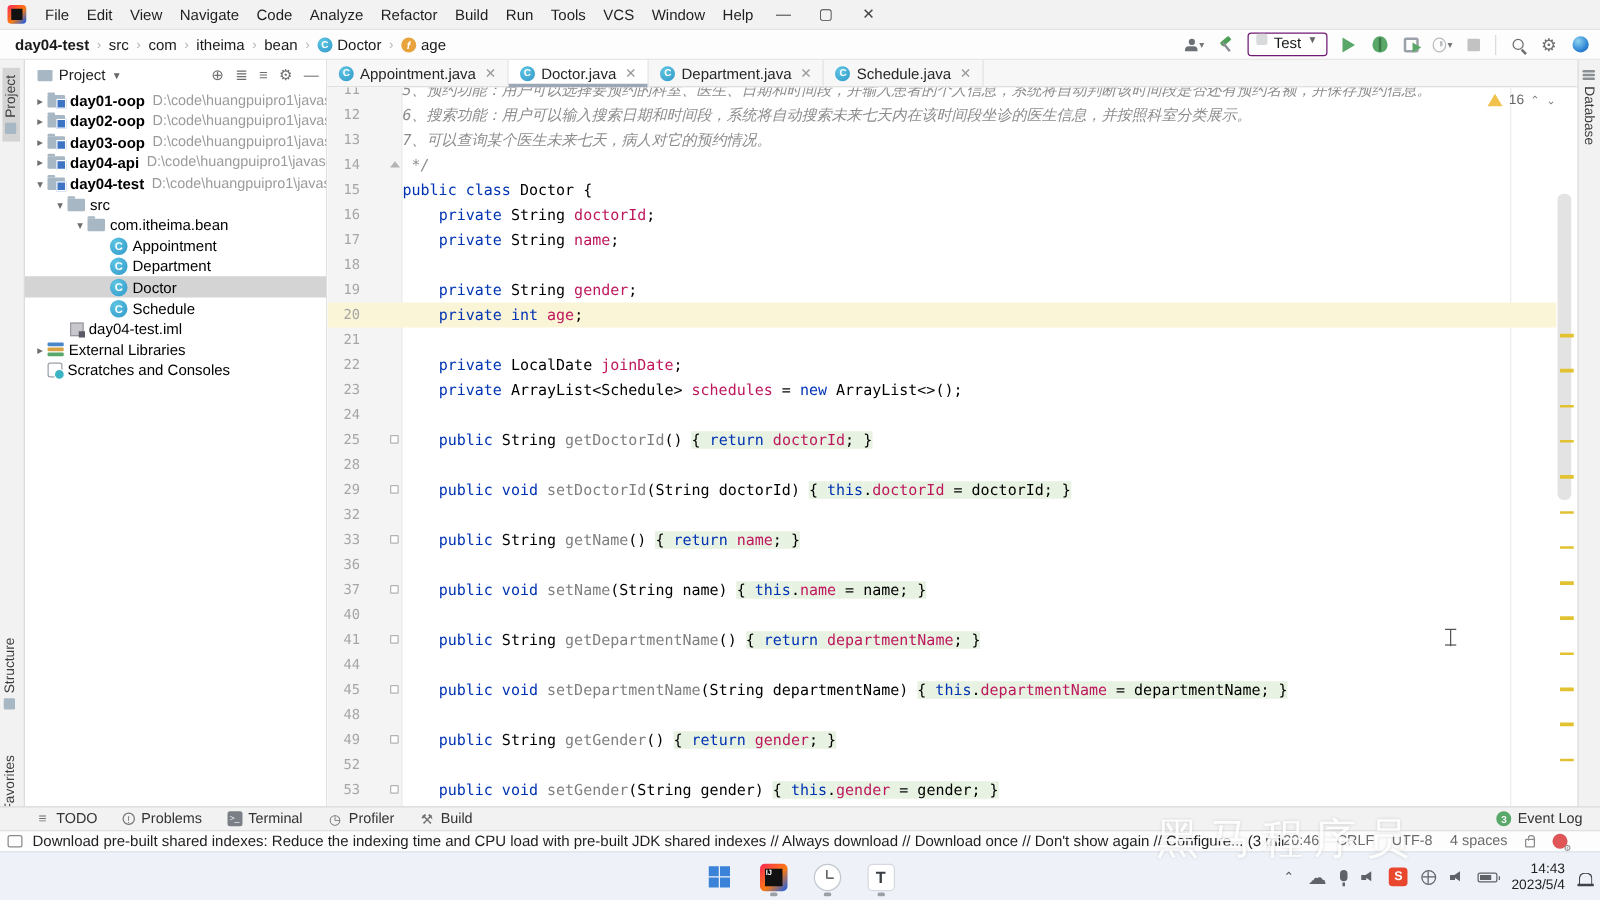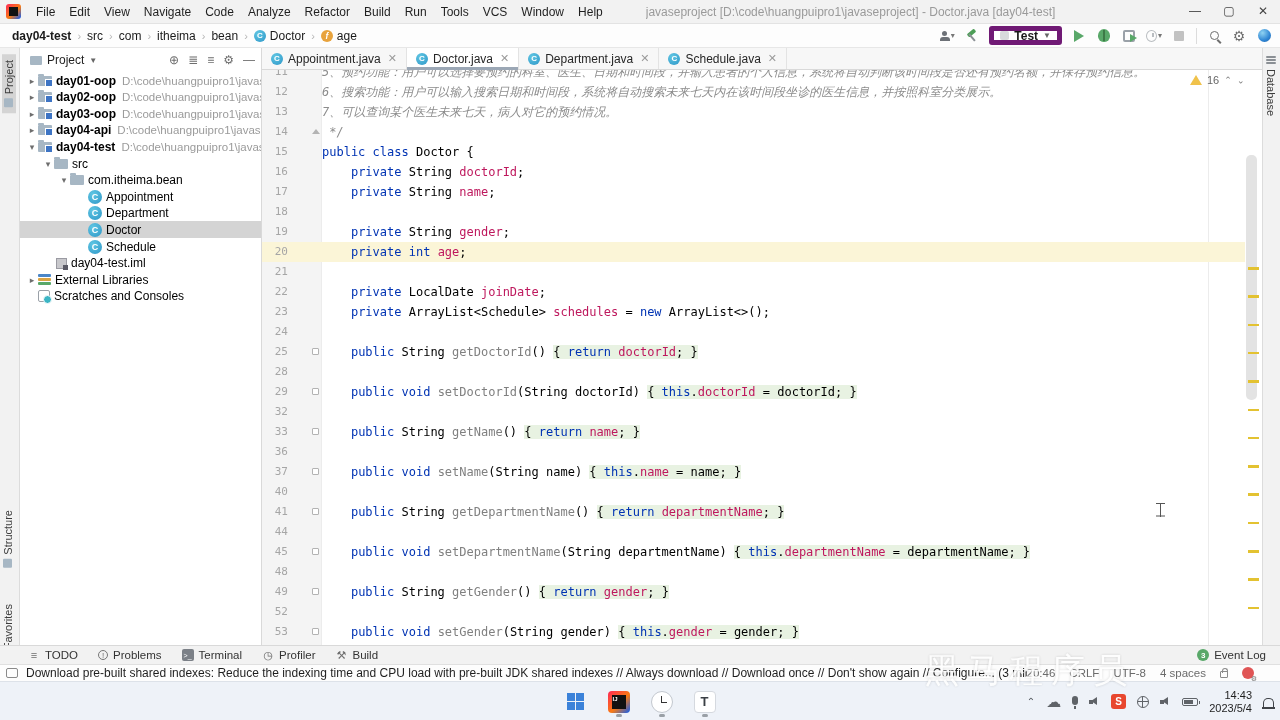--- a/index.html
+++ b/index.html
@@ -23,21 +23,21 @@
   .crumb.bold { font-weight:bold; }
   #run-toolbar { display:flex; align-items:center; gap:9px; padding-right:8px; }
   .tb-icon { position:relative; width:16px; height:16px; display:flex; align-items:center; justify-content:center; }
   .icon-user-shape { width:10px; height:10px; position:relative; }
   .icon-user-shape::before{ content:""; position:absolute; left:2.5px; top:0; width:5px; height:5px; border-radius:50%; background:#6d7177;}
   .icon-user-shape::after{ content:""; position:absolute; left:0; bottom:0; width:10px; height:4px; border-radius:3px 3px 0 0; background:#6d7177;}
   .mini-caret { font-size:8px; color:#777; margin-left:1px; }
   .icon-hammer { position:relative; width:14px; height:14px; }
   .icon-hammer::before{ content:""; position:absolute; left:2px; top:2px; width:9px; height:4px; background:#4d9e57; transform:rotate(-40deg); border-radius:1px;}
   .icon-hammer::after{ content:""; position:absolute; left:6px; top:4px; width:2px; height:9px; background:#8a8f94; transform:rotate(-40deg);}
-  #run-config { display:flex; align-items:center; gap:5px; background:#fff; border:5px solid #701a75; border-radius:3px; height:19px; padding:0 6px; min-width:64px;font-weight:bold; }
+  #run-config { display:flex; gap:5px; background:#fff; border:1px solid #701a75; border-radius:3px; height:19px; padding:0 6px; min-width:64px; }
   #run-config .cfg-box { width:9px; height:9px; background:#d8dadc; border-radius:2px; }
   #run-config .caret { font-size:8px; color:#666; }
   .icon-play { width:0; height:0; border-left:10px solid #59a869; border-top:6px solid transparent; border-bottom:6px solid transparent; }
   .icon-bug { width:12px; height:13px; background:#59a869; border-radius:50% 50% 45% 45%; position:relative; }
   .icon-bug::after{ content:""; position:absolute; left:5px; top:1px; width:1.5px; height:11px; background:#3d7a47;}
   .icon-cov { width:12px; height:12px; border:2px solid #9aa1a8; border-radius:2px; position:relative; }
   .icon-cov::after{ content:""; position:absolute; right:-4px; bottom:-2px; width:0; height:0; border-left:7px solid #59a869; border-top:4px solid transparent; border-bottom:4px solid transparent;}
   .icon-prof { width:12px; height:12px; border:1.5px solid #b9bdc1; border-radius:50%; position:relative;}
   .icon-prof::after{ content:""; position:absolute; left:5px; top:2px; width:1.5px; height:4px; background:#b9bdc1;}
   .icon-stop { width:10px; height:10px; background:#c2c2c2; border-radius:1px; }
@@ -195,21 +195,20 @@
       <span class="menu-item">Code</span>
       <span class="menu-item">Analyze</span>
       <span class="menu-item">Refactor</span>
       <span class="menu-item">Build</span>
       <span class="menu-item">Run</span>
       <span class="menu-item">Tools</span>
       <span class="menu-item">VCS</span>
       <span class="menu-item">Window</span>
       <span class="menu-item">Help</span>
     </div>
-  <div id="win-title">javaseproject [D:\code\huangpuipro1\javaseproject] - Doctor.java [day04-test]</div>
   <div id="win-controls">
     <span class="win-btn">—</span>
     <span class="win-btn">▢</span>
     <span class="win-btn">✕</span>
   </div>
 </div>
 
 <div id="row2">
   <div id="breadcrumb">
       <span class="crumb bold">

